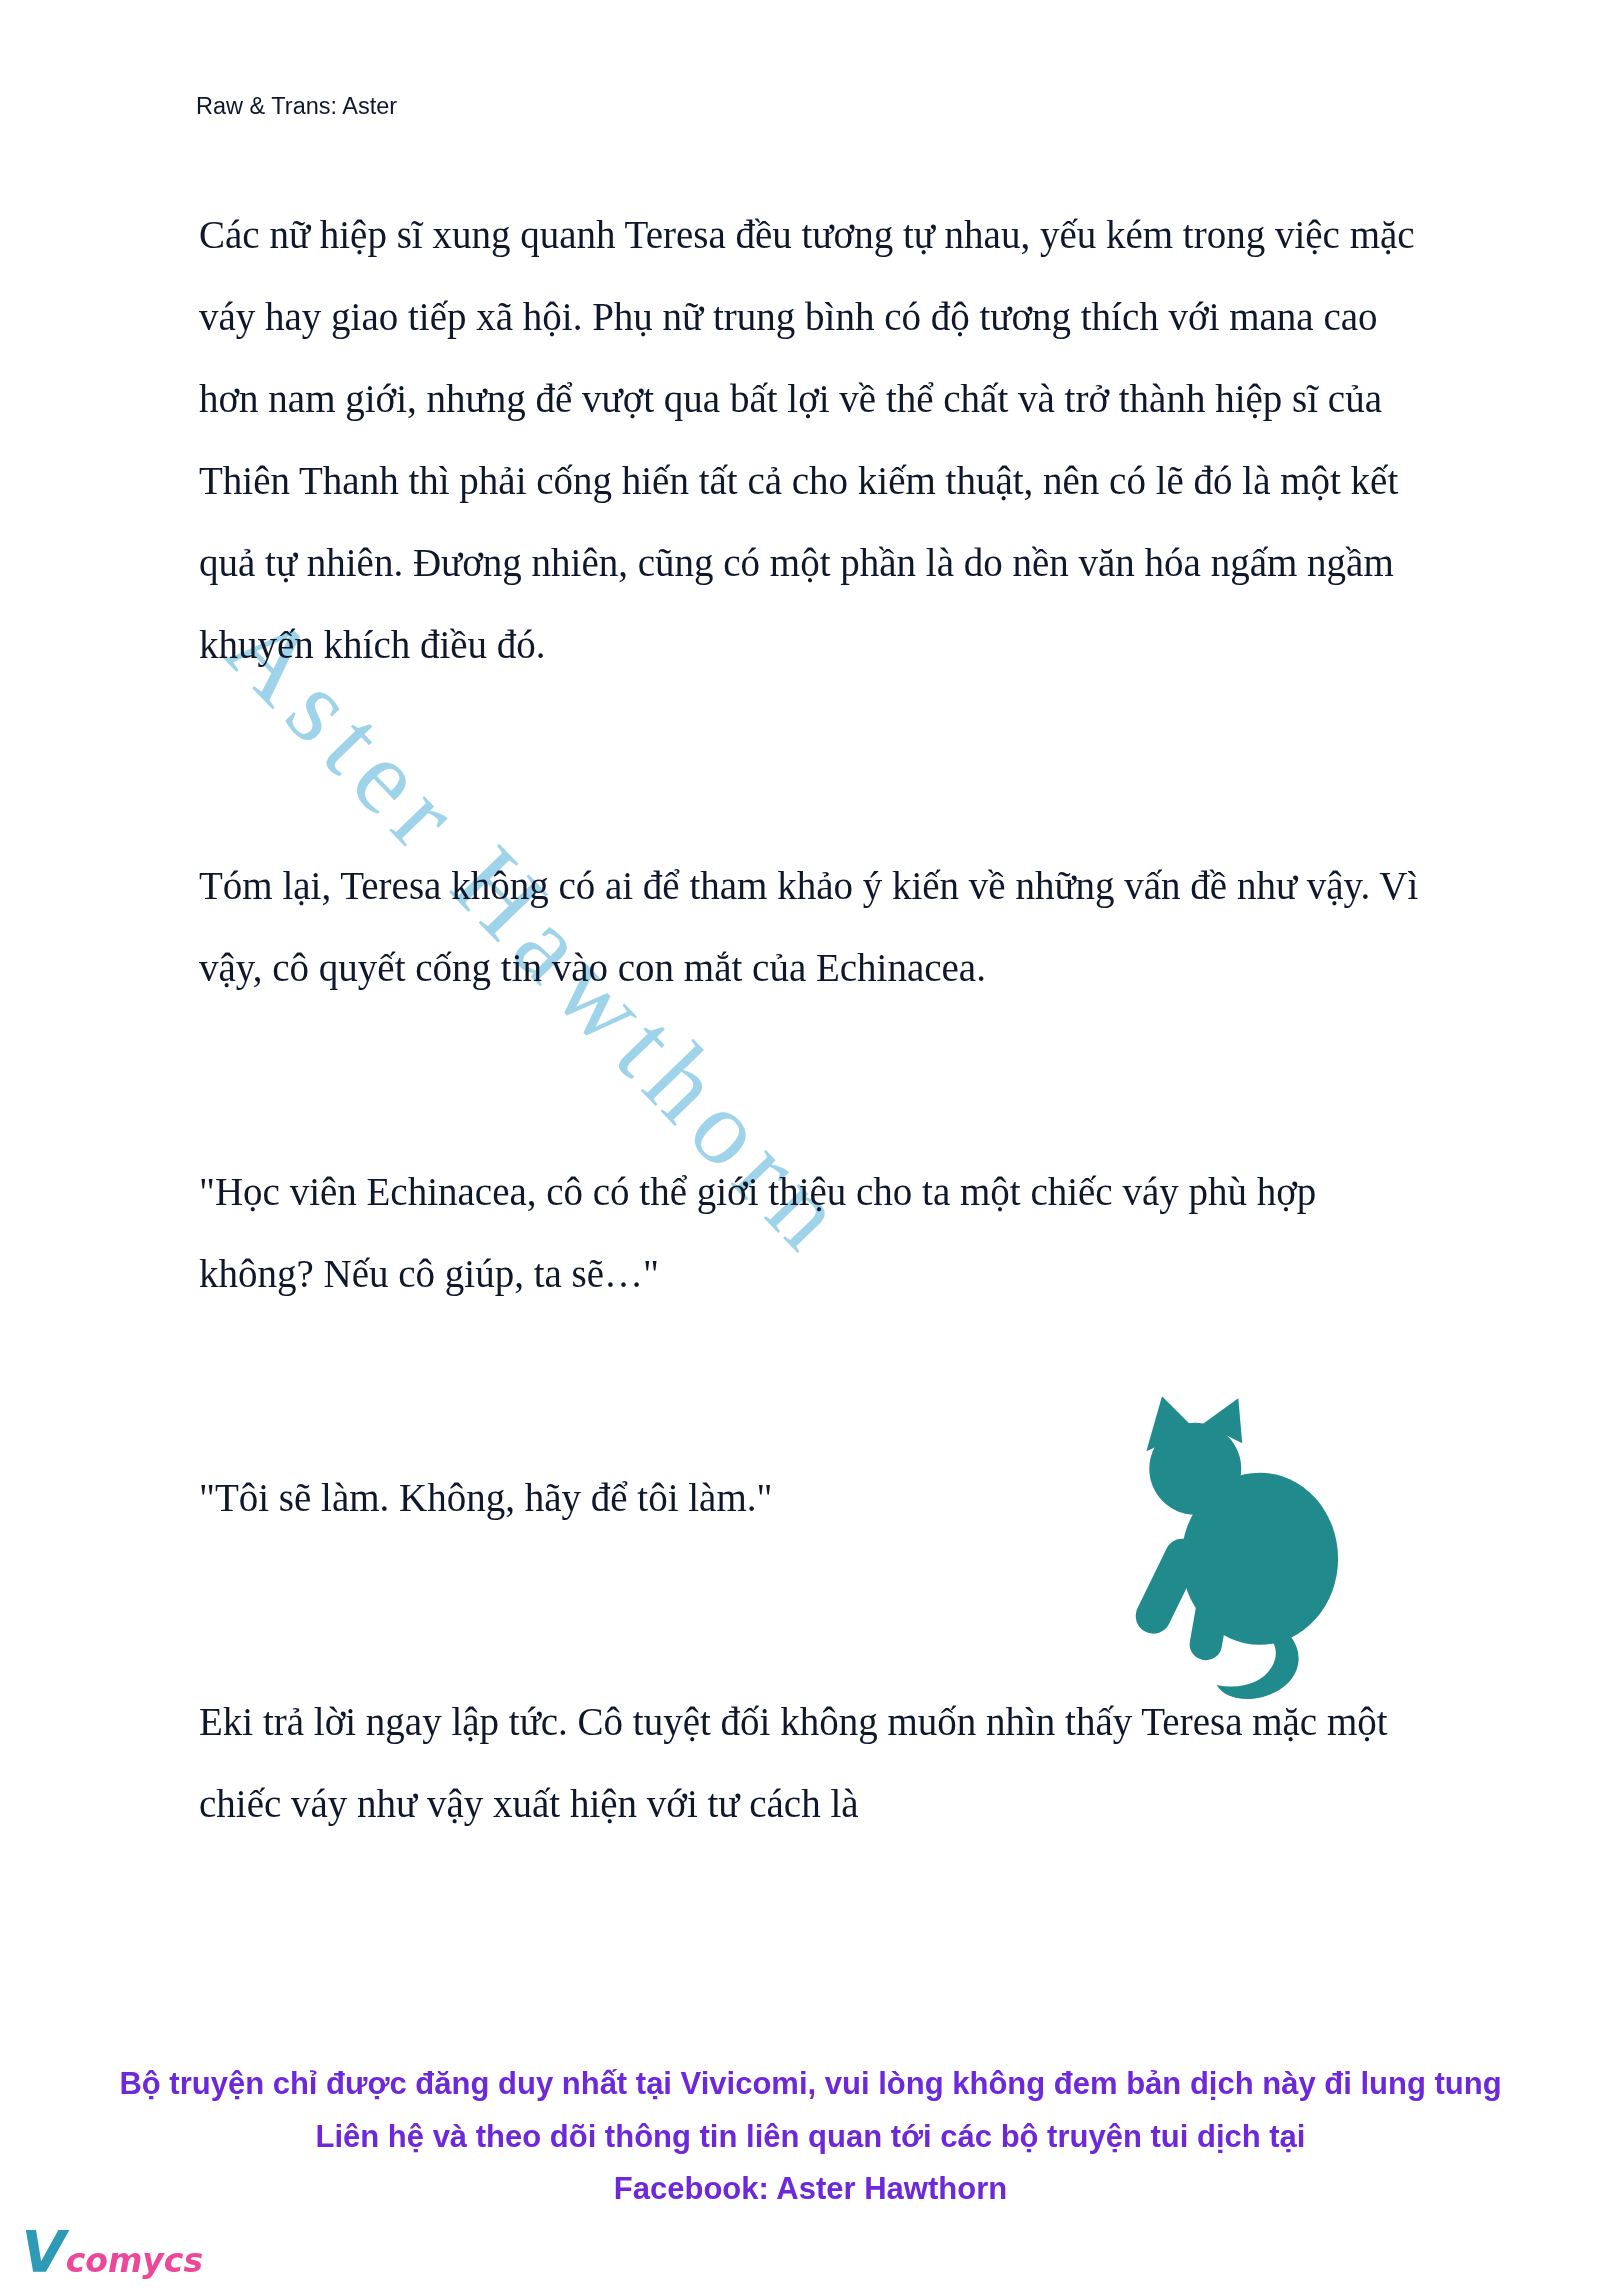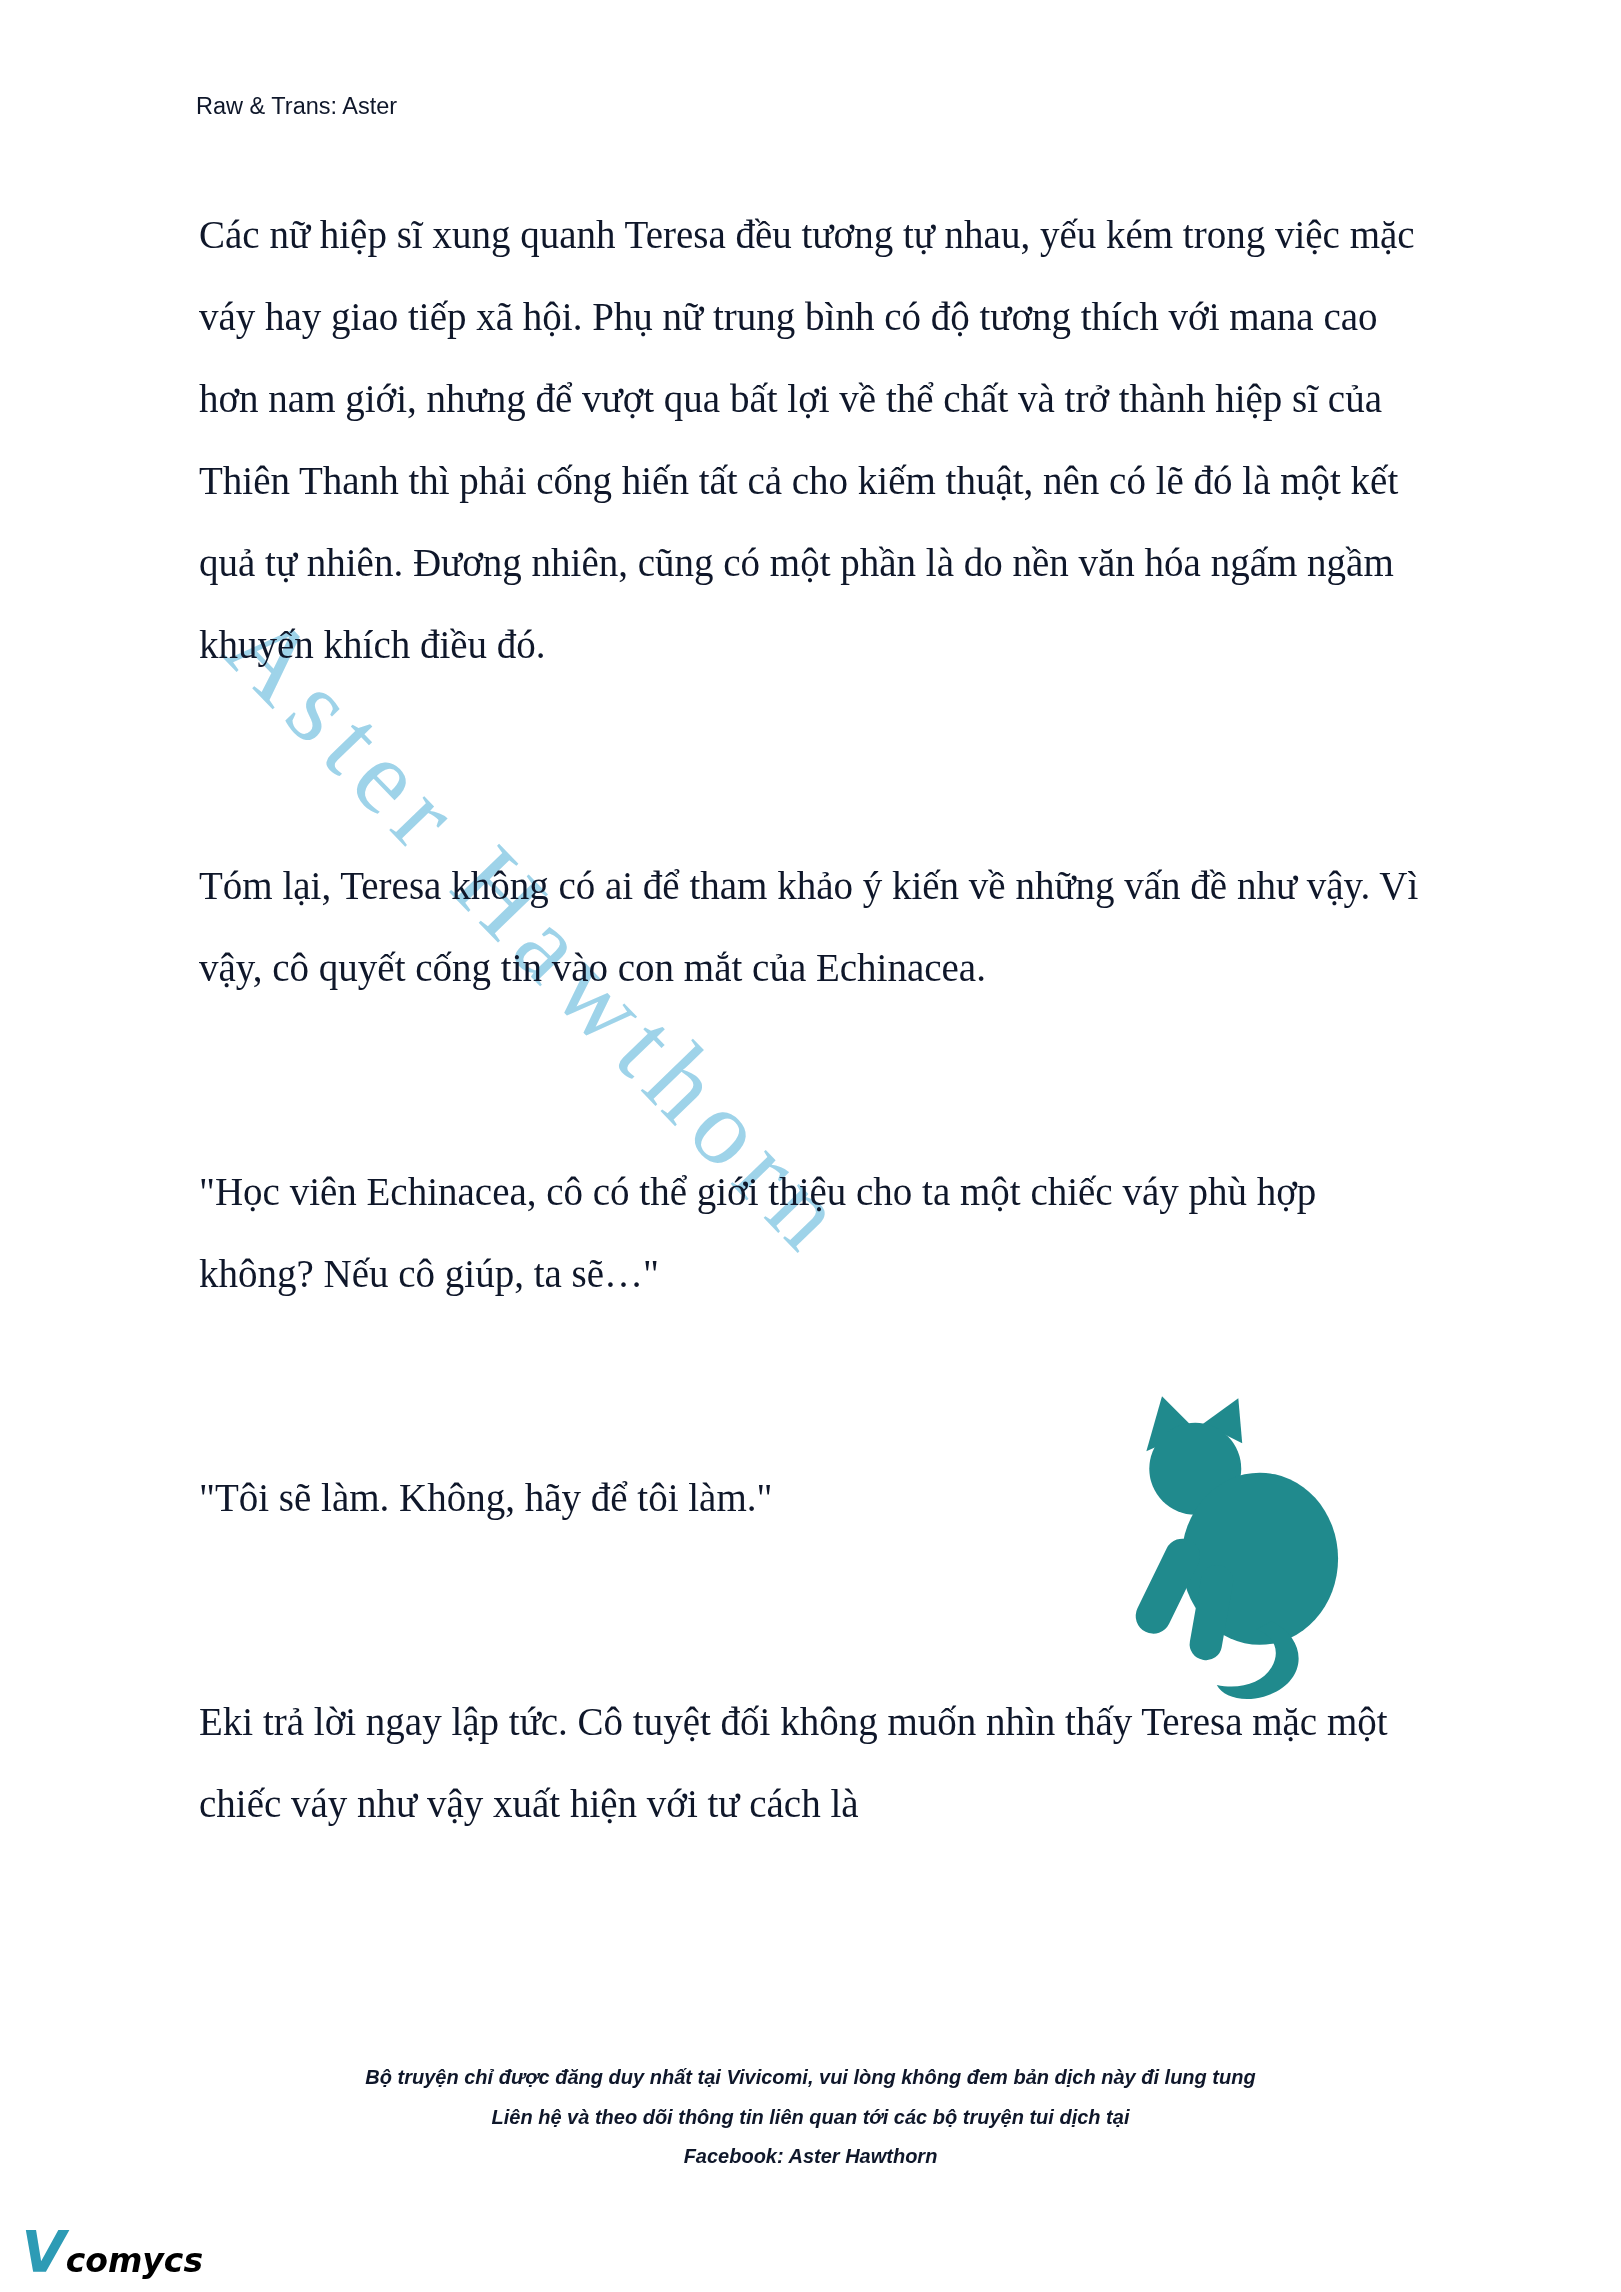--- a/index.html
+++ b/index.html
@@ -58,36 +58,35 @@
     height: 314px;
     z-index: 2;
   }
   .footer {
     position: absolute;
     left: 0;
     top: 2066px;
     width: 100%;
     text-align: center;
     font-family: "Liberation Sans", "DejaVu Sans", sans-serif;
-    font-size: 20px;
+    font-size: 31px;
     font-weight: bold;
-    font-style: italic;
-    color: #0f172a;
+    color: #6d28d9;
     z-index: 2;
   }
   .footer div { margin-bottom: 16.7px; }
   .logo {
     position: absolute;
     left: 21.6px;
     top: 2223px;
     font-family: "DejaVu Sans", sans-serif;
     font-style: italic;
     font-weight: bold;
     font-size: 33px;
-    color: #000000;
+    color: #ec4899;
     z-index: 2;
     line-height: 59px;
   }
   .logo::first-letter {
     font-size: 57px;
     color: #2d9bb5;
   }
 </style>
 </head>
 <body>

